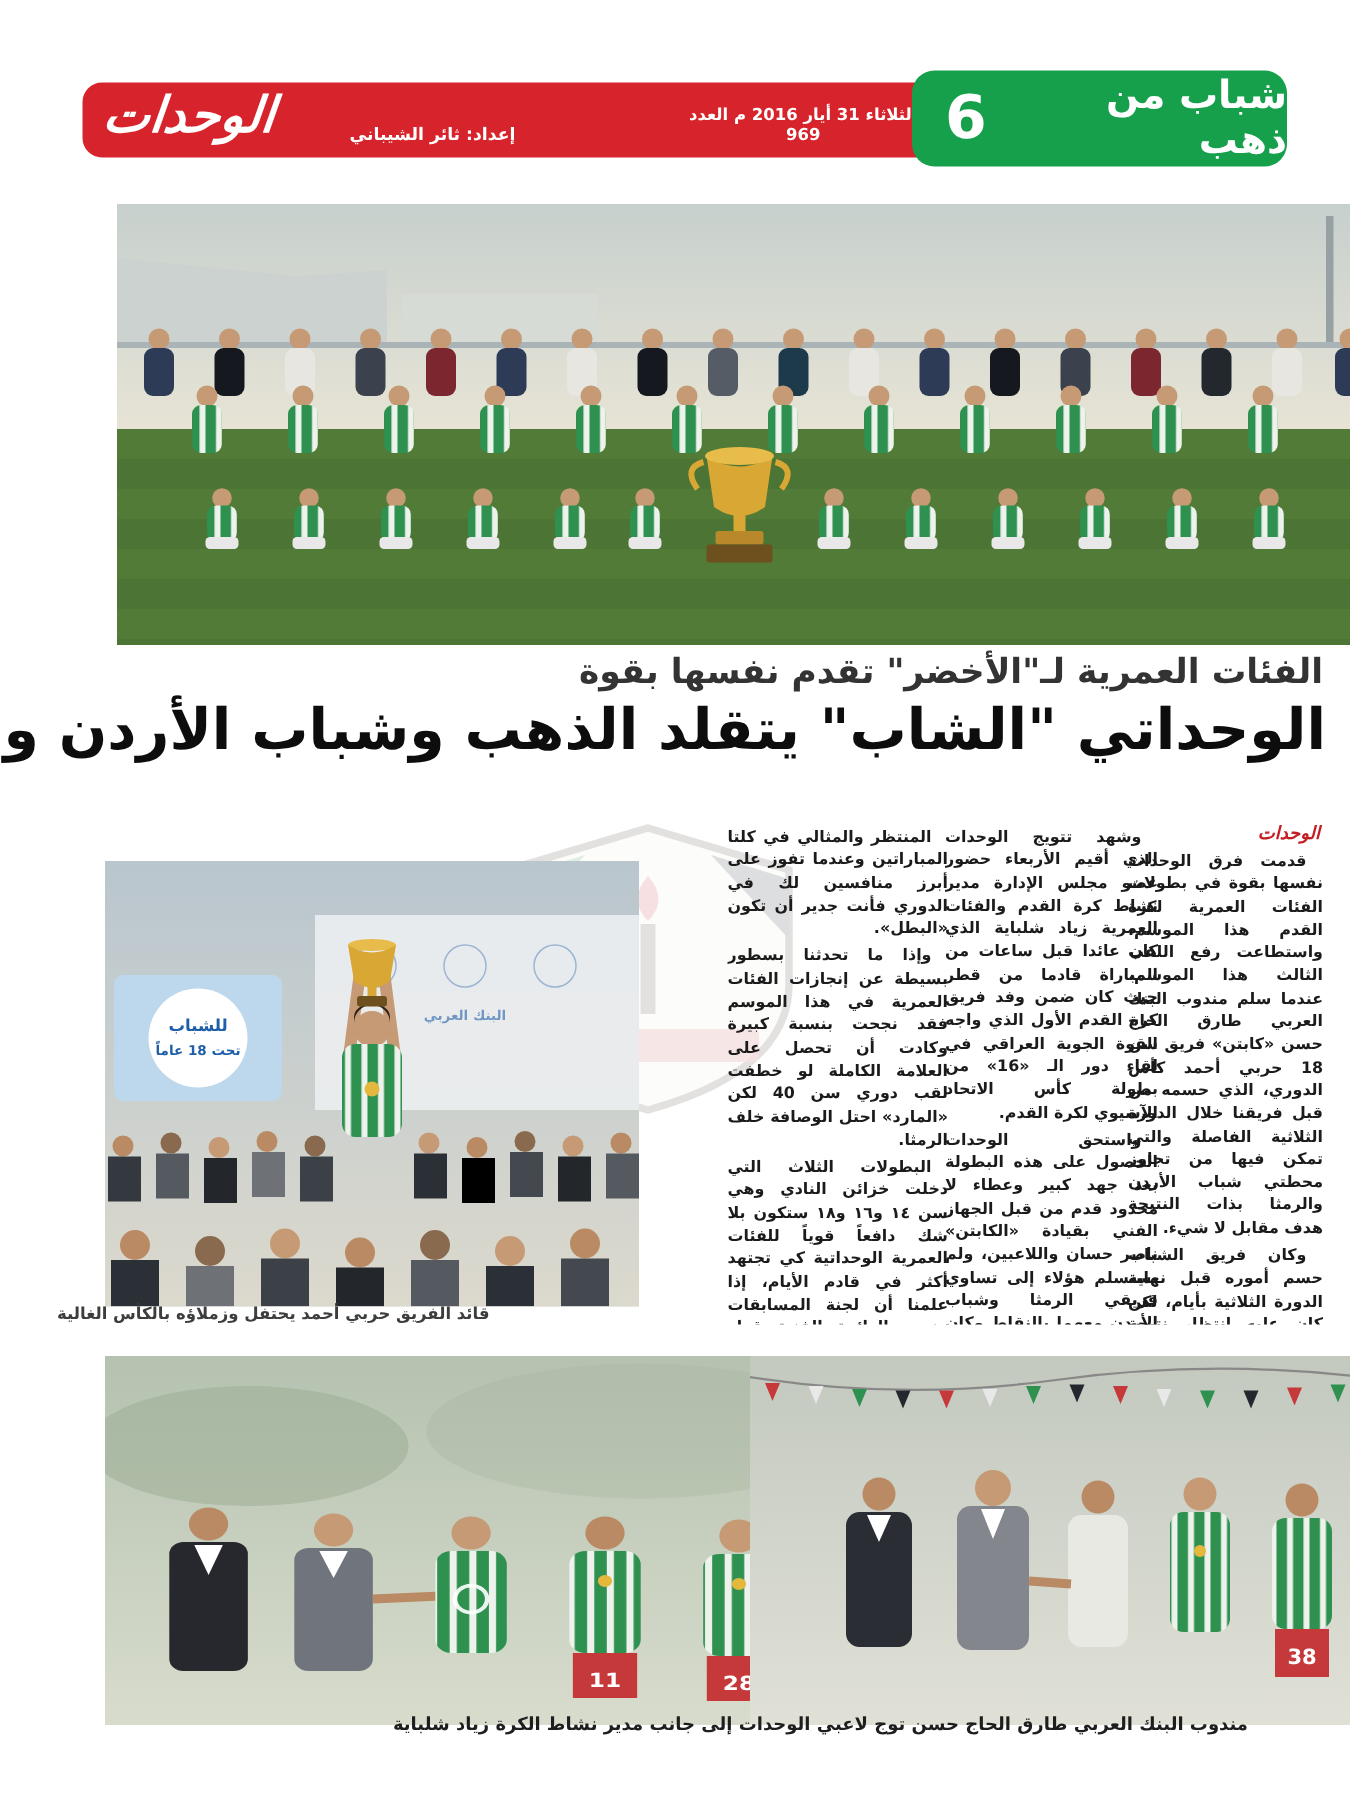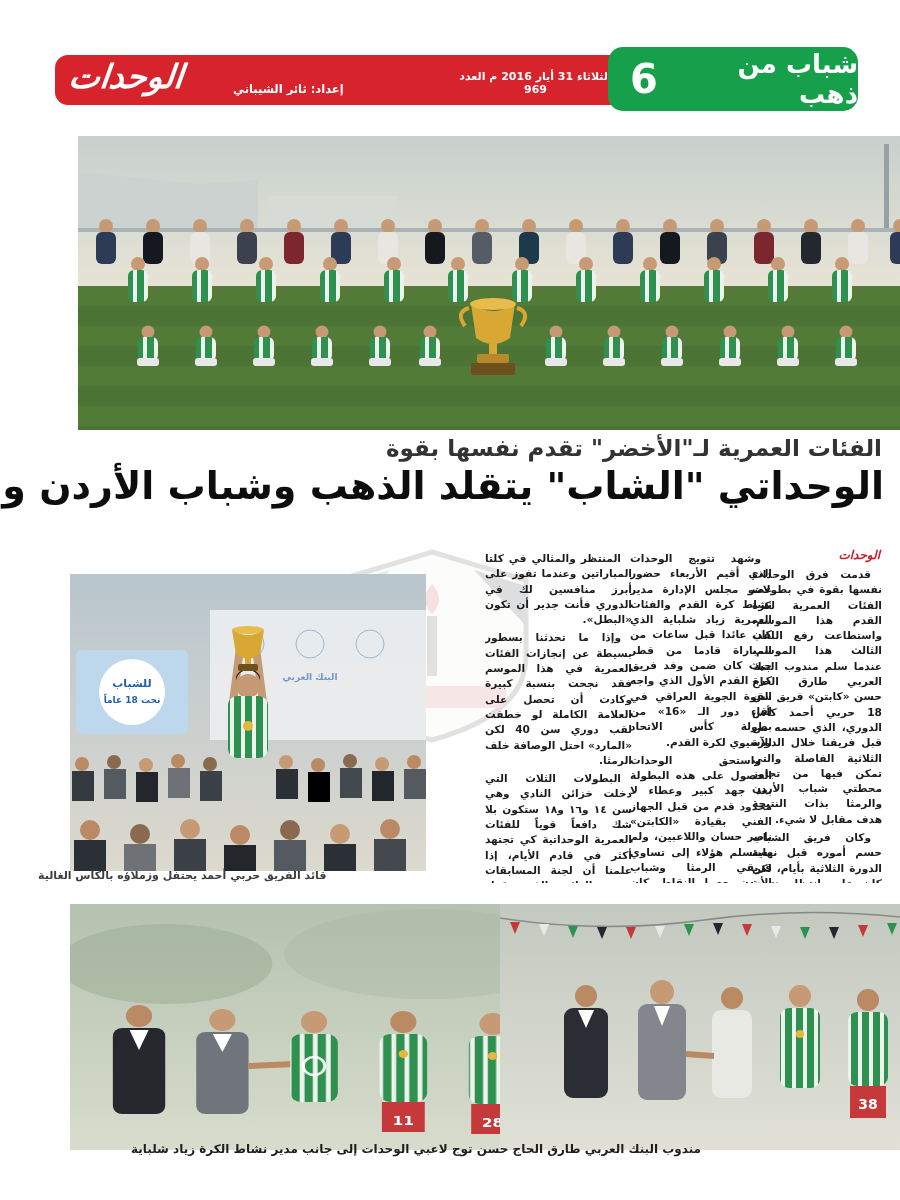--- a/index.html
+++ b/index.html
@@ -25,21 +25,21 @@
   .photo svg{display:block;width:100%;height:100%;}
   #team-photo{left:38px;top:120px;width:830px;height:294px;}
   #celebration-photo{left:30px;top:558px;width:356px;height:297px;}
   #bottom-left-photo{left:30px;top:888px;width:500px;height:246px;}
   #bottom-right-photo{left:460px;top:888px;width:408px;height:246px;}
 
   
   .caption{position:absolute;font-size:11px;font-weight:700;color:#3d3d3d;direction:rtl;}
   #cap-team{left:85px;top:419px;}
   #cap-celebration{left:38px;top:840px;margin-top:29px;}
-  #cap-bottom{left:0;top:1142px;width:832px;text-align:center;font-size:12px;color:#1e1e1e;}
+  #cap-bottom{left:0;top:1142px;width:832px;text-align:right;font-size:12px;color:#1e1e1e;}
 
   
   .subheadline{position:absolute;right:18px;top:435px;margin:0;font-size:23px;font-weight:800;
                color:#333;direction:rtl;white-space:nowrap;}
   .headline{position:absolute;right:16px;top:464px;margin:0;font-size:38px;font-weight:800;
             color:#0d0d0d;direction:rtl;white-space:nowrap;}
 
   
   .dateline{position:absolute;right:20px;top:548px;font-size:12px;font-weight:800;
             font-style:italic;color:#c41e25;direction:rtl;}

